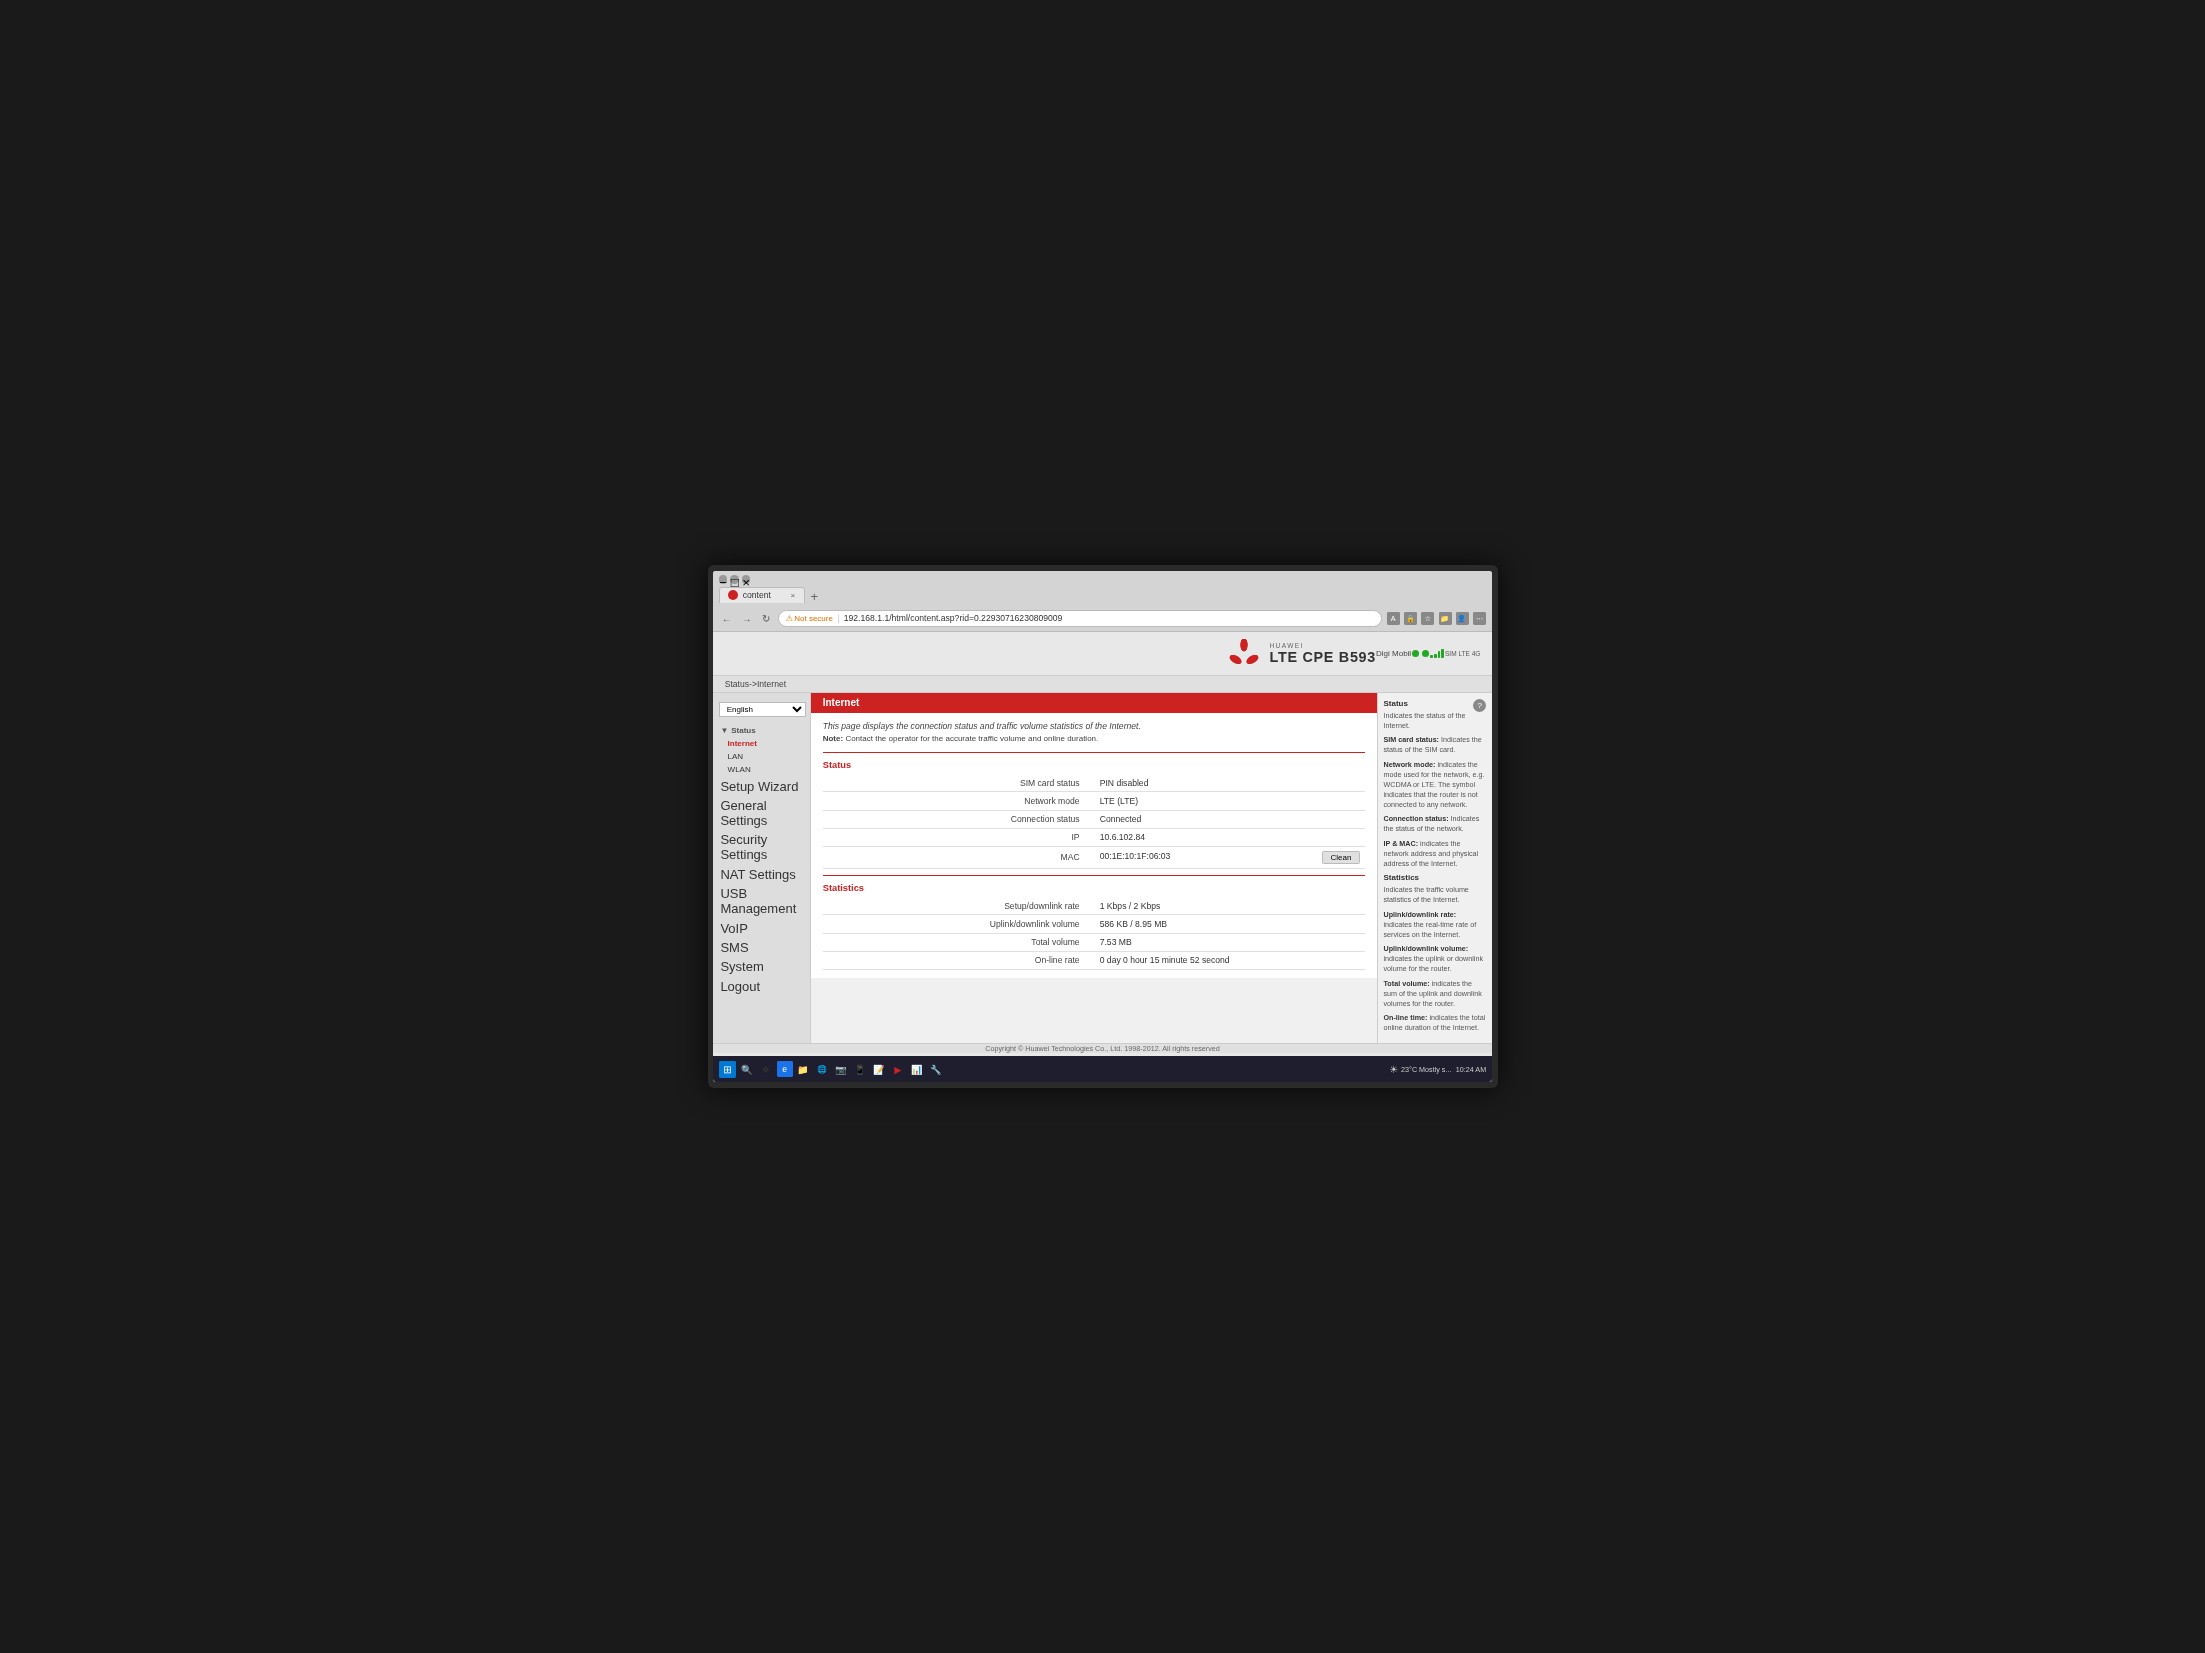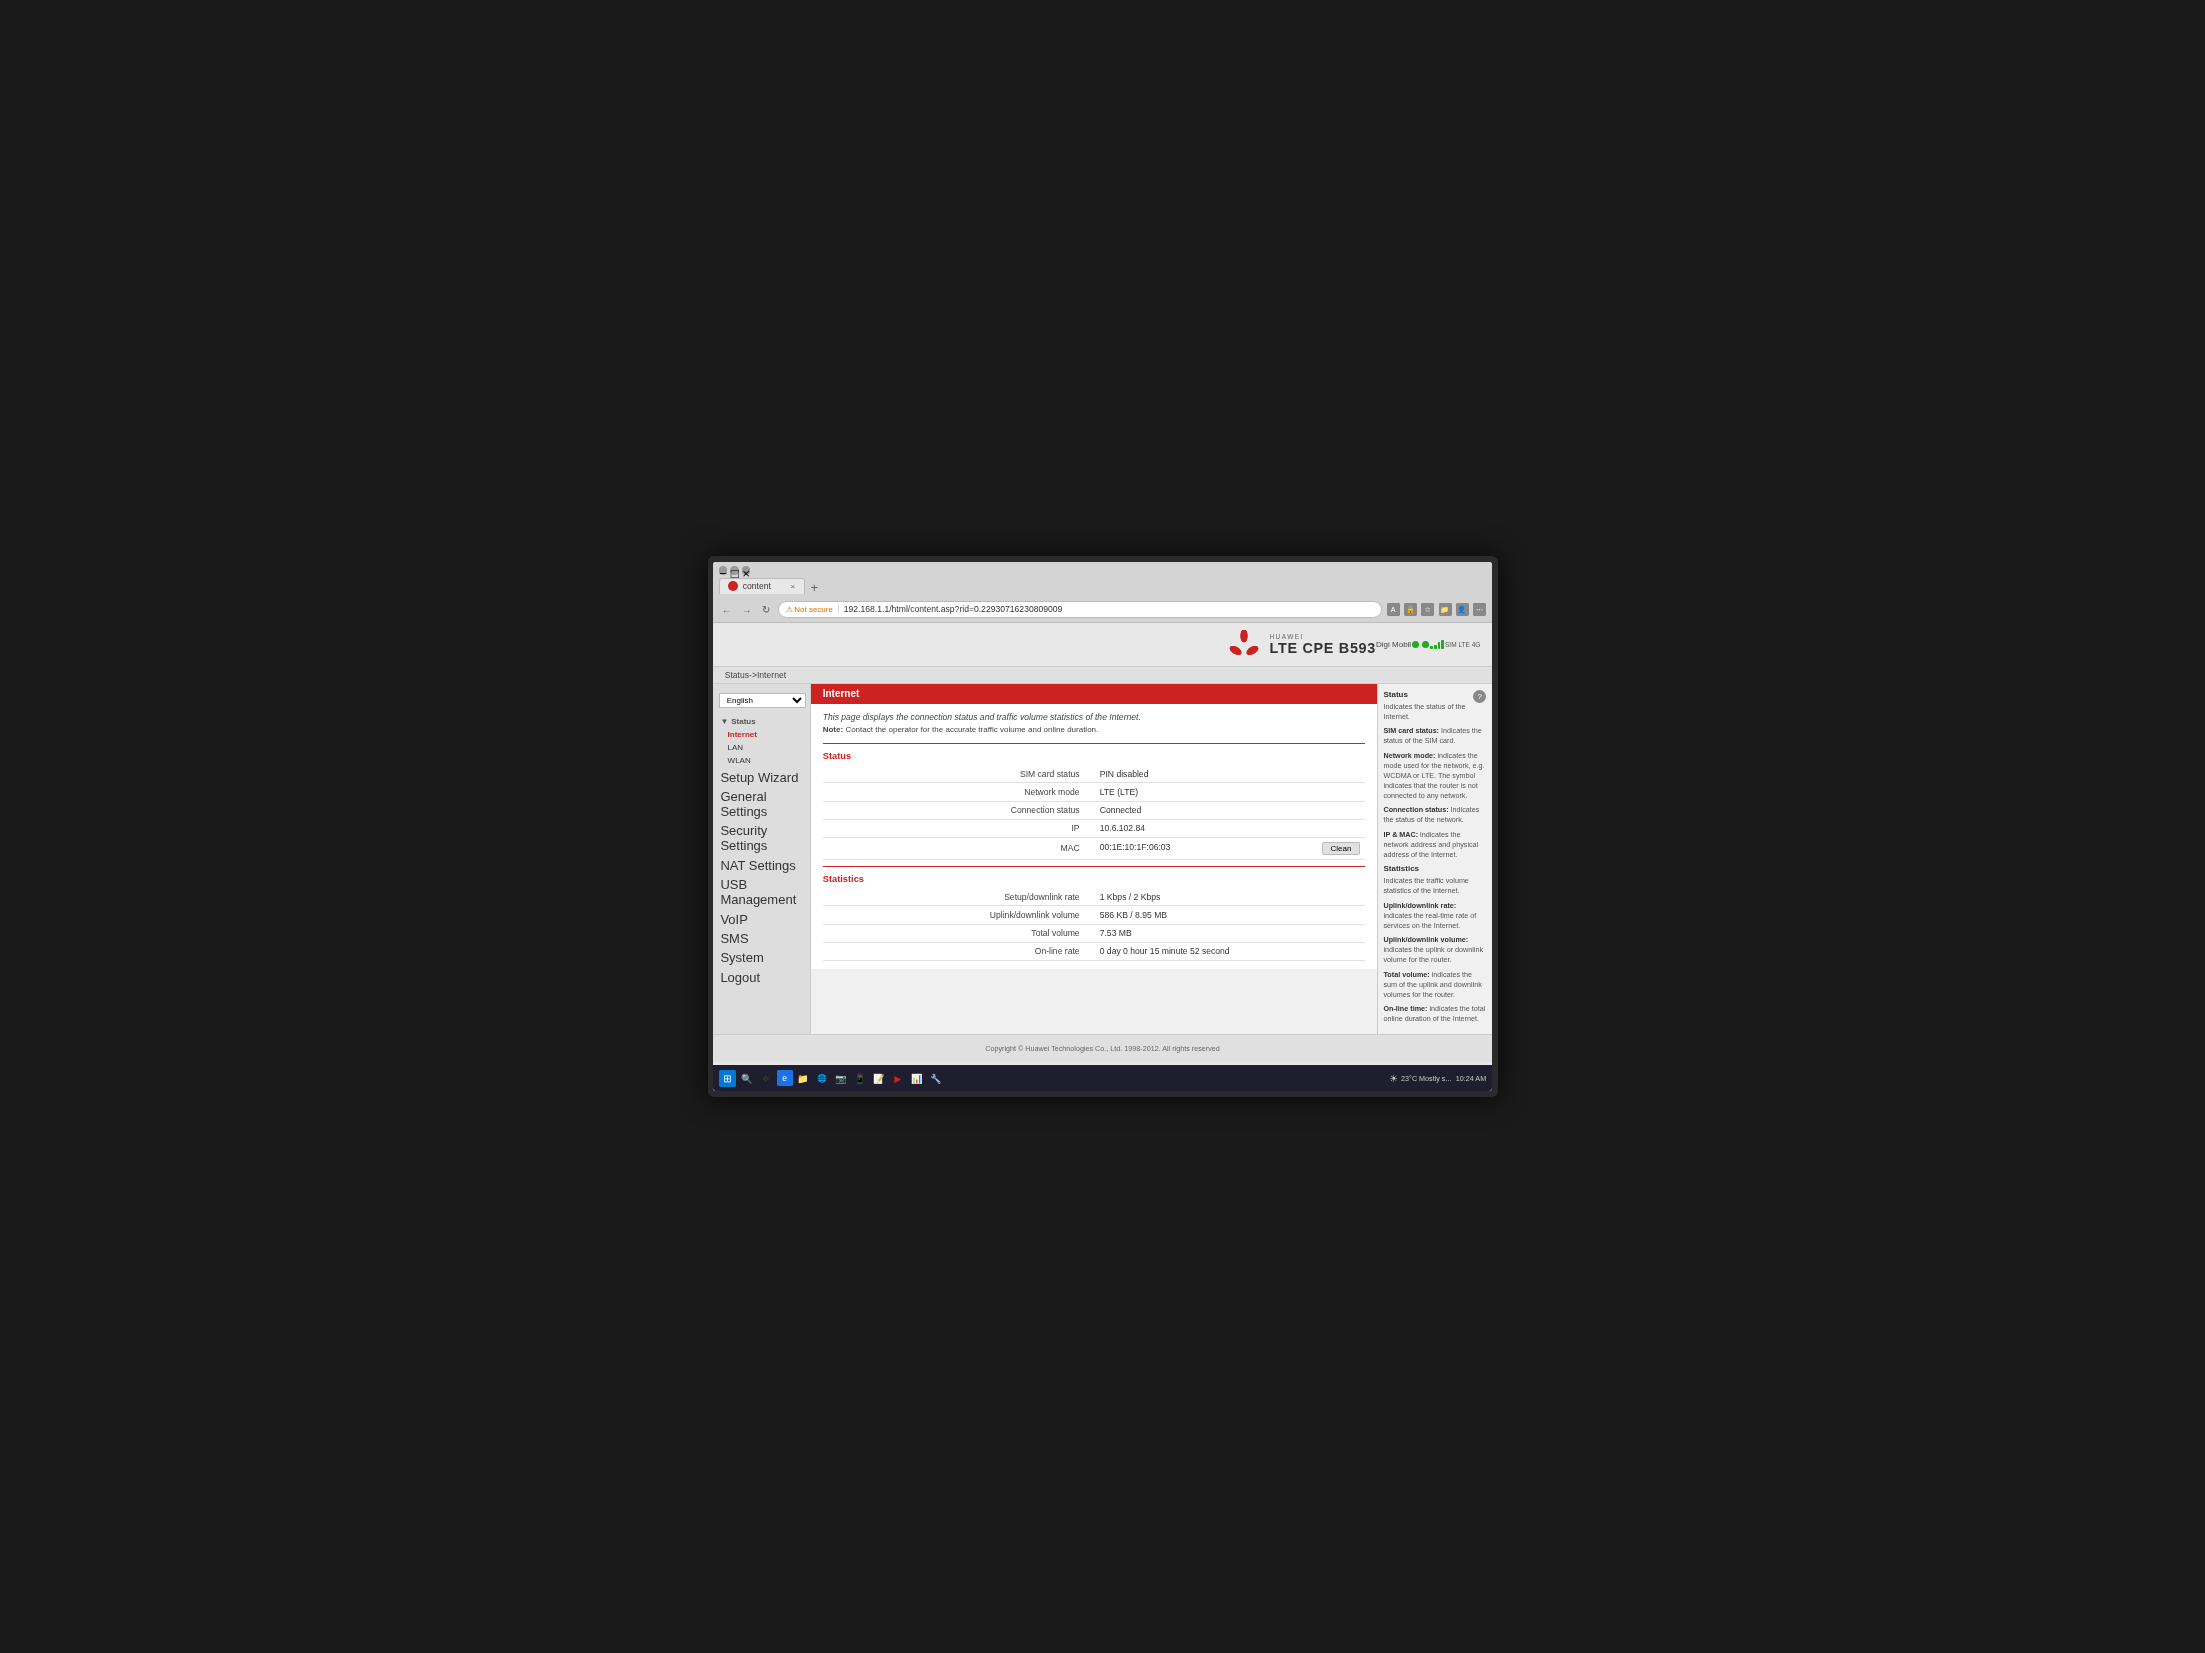--- a/index.html
+++ b/index.html
@@ -414,21 +414,21 @@
       display: flex;
       align-items: center;
       justify-content: center;
     }
 
     
     .router-footer {
       background: #e0e0e0;
       border-top: 0.7px solid #ccc;
       text-align: center;
-      padding: 9px;
+      padding: 0;
       font-size: 7.2px;
       color: #666;
     }
 
     
     .taskbar {
       background: #1e1e2e;
       height: 26px;
       display: flex;
       align-items: center;

